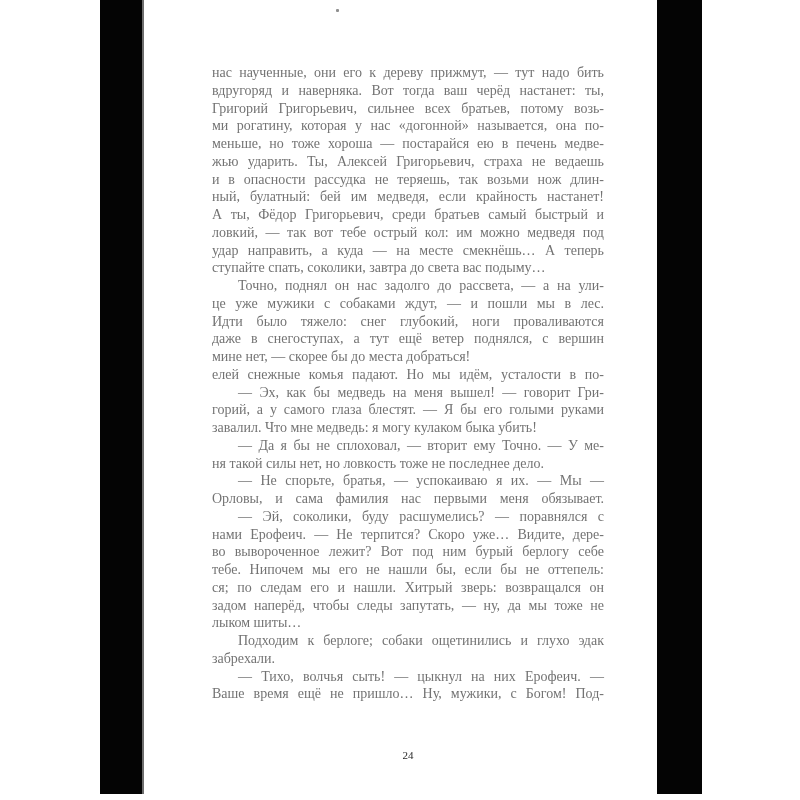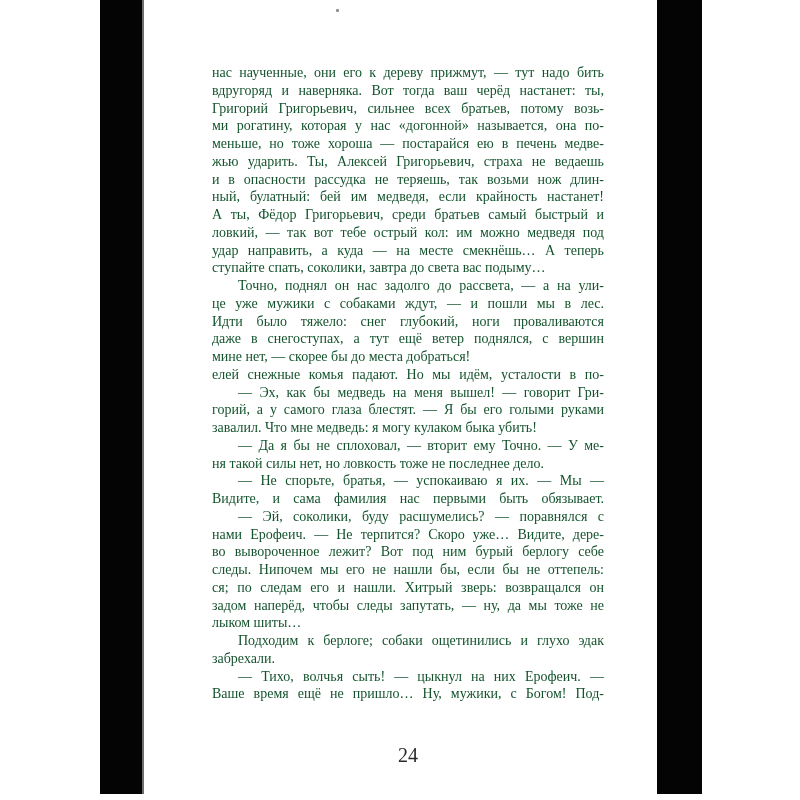--- a/index.html
+++ b/index.html
@@ -40,21 +40,21 @@
     width: 3px;
     height: 3px;
     background: #8f8f8f;
     border-radius: 1px;
   }
   .text-block {
     position: absolute;
     left: 68px;
     top: 64px;
     width: 392px;
-    color: #14532d;
+    color: #737373;
     font-size: 14px;
     line-height: 17.75px;
   }
   .line {
     text-align: justify;
     text-align-last: justify;
     white-space: normal;
   }
   .line.para-end {
     text-align-last: left;
@@ -62,21 +62,21 @@
   .line.indent {
     text-indent: 26px;
   }
   .pagenum {
     position: absolute;
     left: 68px;
     top: 747px;
     width: 392px;
     text-align: center;
     color: #2a2a2a;
-    font-size: 20px;
+    font-size: 11px;
     line-height: 17px;
   }
 </style>
 </head>
 <body>
 
 <div class="viewport">
   <div class="photo">
     <div class="page">
       <div class="dust-dot"></div>
@@ -98,25 +98,25 @@
           <div class="line">Идти было тяжело: снег глубокий, ноги проваливаются</div>
           <div class="line">даже в снегоступах, а тут ещё ветер поднялся, с вершин</div>
           <div class="line para-end">мине нет, — скорее бы до места добраться!</div>
           <div class="line">елей снежные комья падают. Но мы идём, усталости в по-</div>
           <div class="line indent">— Эх, как бы медведь на меня вышел! — говорит Гри-</div>
           <div class="line">горий, а у самого глаза блестят. — Я бы его голыми руками</div>
           <div class="line para-end">завалил. Что мне медведь: я могу кулаком быка убить!</div>
           <div class="line indent">— Да я бы не сплоховал, — вторит ему Точно. — У ме-</div>
           <div class="line para-end">ня такой силы нет, но ловкость тоже не последнее дело.</div>
           <div class="line indent">— Не спорьте, братья, — успокаиваю я их. — Мы —</div>
-          <div class="line">Видите, и сама фамилия нас первыми быть обязывает.</div>
+          <div class="line">Орловы, и сама фамилия нас первыми меня обязывает.</div>
           <div class="line indent">— Эй, соколики, буду расшумелись? — поравнялся с</div>
           <div class="line">нами Ерофеич. — Не терпится? Скоро уже… Видите, дере-</div>
           <div class="line">во вывороченное лежит? Вот под ним бурый берлогу себе</div>
-          <div class="line">следы. Нипочем мы его не нашли бы, если бы не оттепель:</div>
+          <div class="line">тебе. Нипочем мы его не нашли бы, если бы не оттепель:</div>
           <div class="line">ся; по следам его и нашли. Хитрый зверь: возвращался он</div>
           <div class="line">задом наперёд, чтобы следы запутать, — ну, да мы тоже не</div>
           <div class="line para-end">лыком шиты…</div>
           <div class="line indent">Подходим к берлоге; собаки ощетинились и глухо эдак</div>
           <div class="line para-end">забрехали.</div>
           <div class="line indent">— Тихо, волчья сыть! — цыкнул на них Ерофеич. —</div>
           <div class="line">Ваше время ещё не пришло… Ну, мужики, с Богом! Под-</div>
         </div>
       <div class="pagenum">24</div>
     </div>

